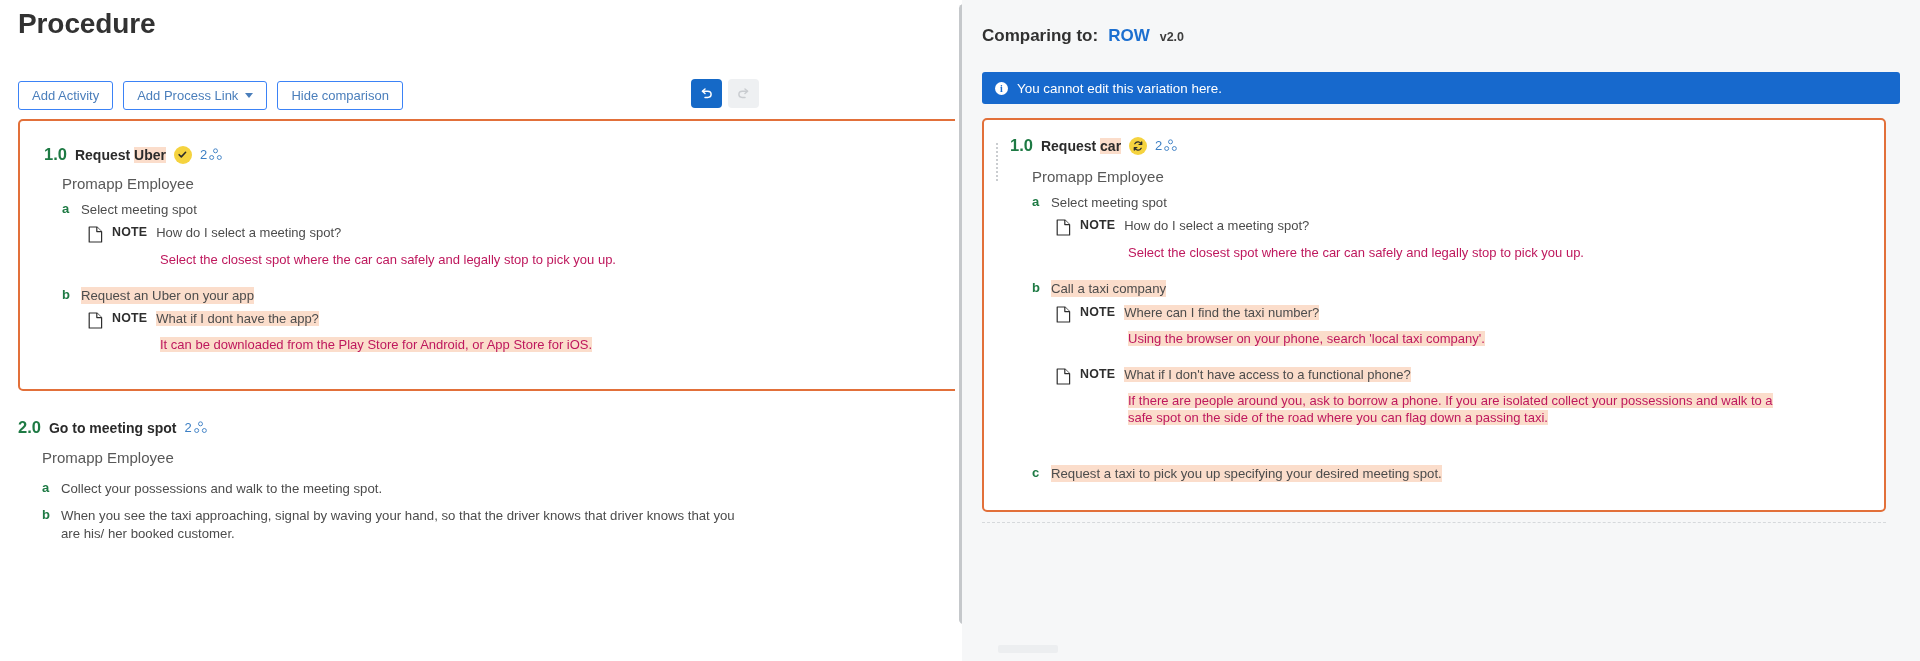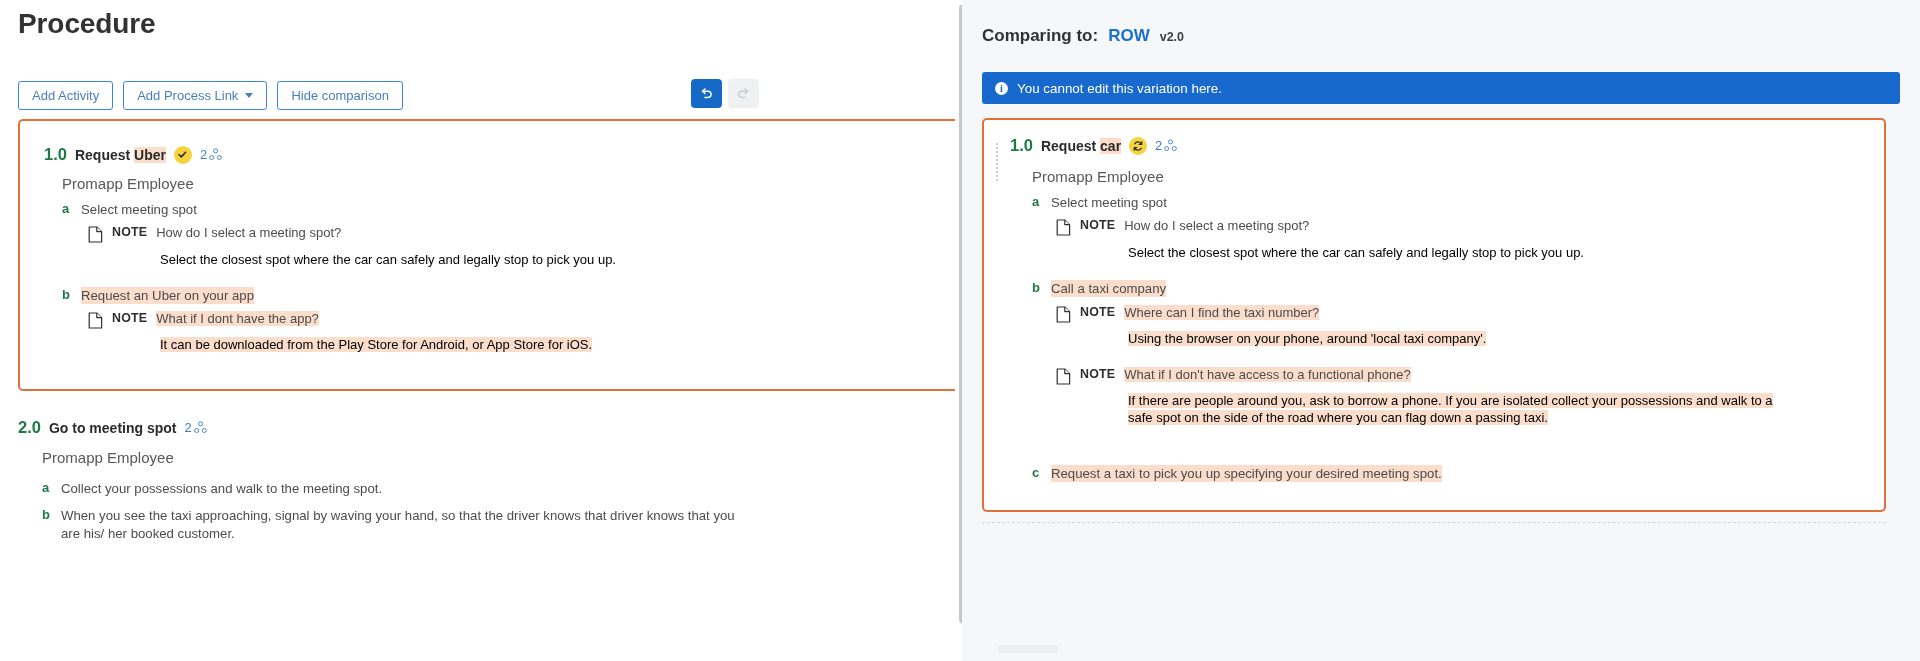--- a/index.html
+++ b/index.html
@@ -154,21 +154,21 @@
     font-weight: bold;
     font-size: 12.4px;
     letter-spacing: 0.2px;
     flex: 0 0 auto;
   }
   .note-q {
     color: #4c4c4c;
     font-size: 13px;
   }
   .note-a {
-    color: #000000;
+    color: #be185d;
     font-size: 13px;
     line-height: 1.32;
   }
   .doc-icon { flex: 0 0 auto; margin-top: 1px; }
 
   
   .activity-2 {
     position: absolute;
     left: 18px; top: 418px;
     width: 760px;
@@ -481,21 +481,21 @@
       </div>
       <div class="note-row" style="position:absolute; left:72px; top:185px; width:810px;">
         <svg class="doc-icon" width="15" height="17" viewBox="0 0 15 17">
           <path d="M1.2 1h7.6l4.8 4.6V16H1.2z" fill="#ffffff" stroke="#2e2e2e" stroke-width="1.2" stroke-linejoin="round"></path>
           <path d="M8.8 1v4.6h4.8" fill="#ffffff" stroke="#2e2e2e" stroke-width="1.2" stroke-linejoin="round"></path>
         </svg>
         <span class="note-label">NOTE</span>
         <span class="note-q hl">Where can I find the taxi number?</span>
       </div>
       <div class="note-a" style="position:absolute; left:144px; top:210px; width:760px;">
-        <span class="hl">Using the browser on your phone, around 'local taxi company'.</span>
+        <span class="hl">Using the browser on your phone, search 'local taxi company'.</span>
       </div>
 
       <div class="note-row" style="position:absolute; left:72px; top:247px; width:810px;">
         <svg class="doc-icon" width="15" height="17" viewBox="0 0 15 17">
           <path d="M1.2 1h7.6l4.8 4.6V16H1.2z" fill="#ffffff" stroke="#2e2e2e" stroke-width="1.2" stroke-linejoin="round"></path>
           <path d="M8.8 1v4.6h4.8" fill="#ffffff" stroke="#2e2e2e" stroke-width="1.2" stroke-linejoin="round"></path>
         </svg>
         <span class="note-label">NOTE</span>
         <span class="note-q hl">What if I don't have access to a functional phone?</span>
       </div>

